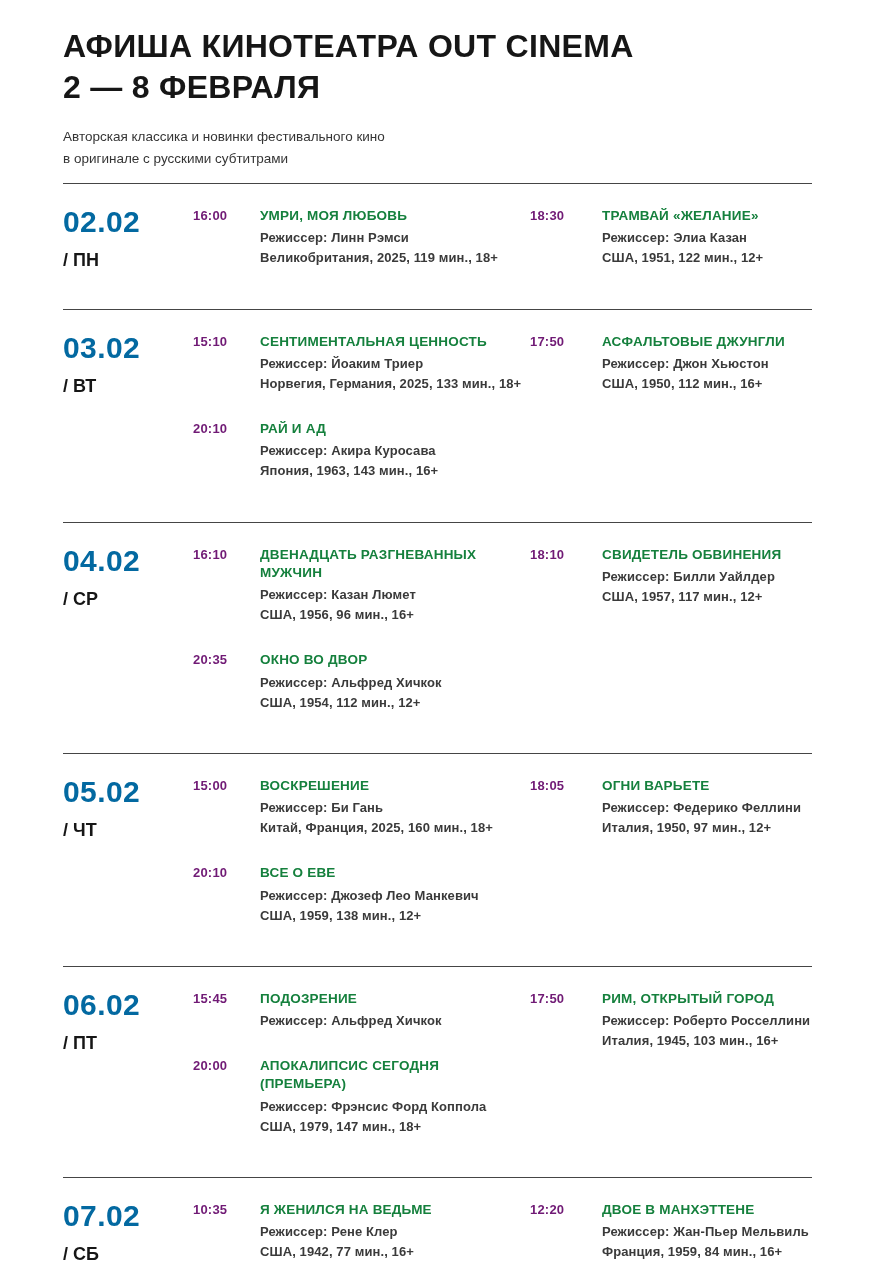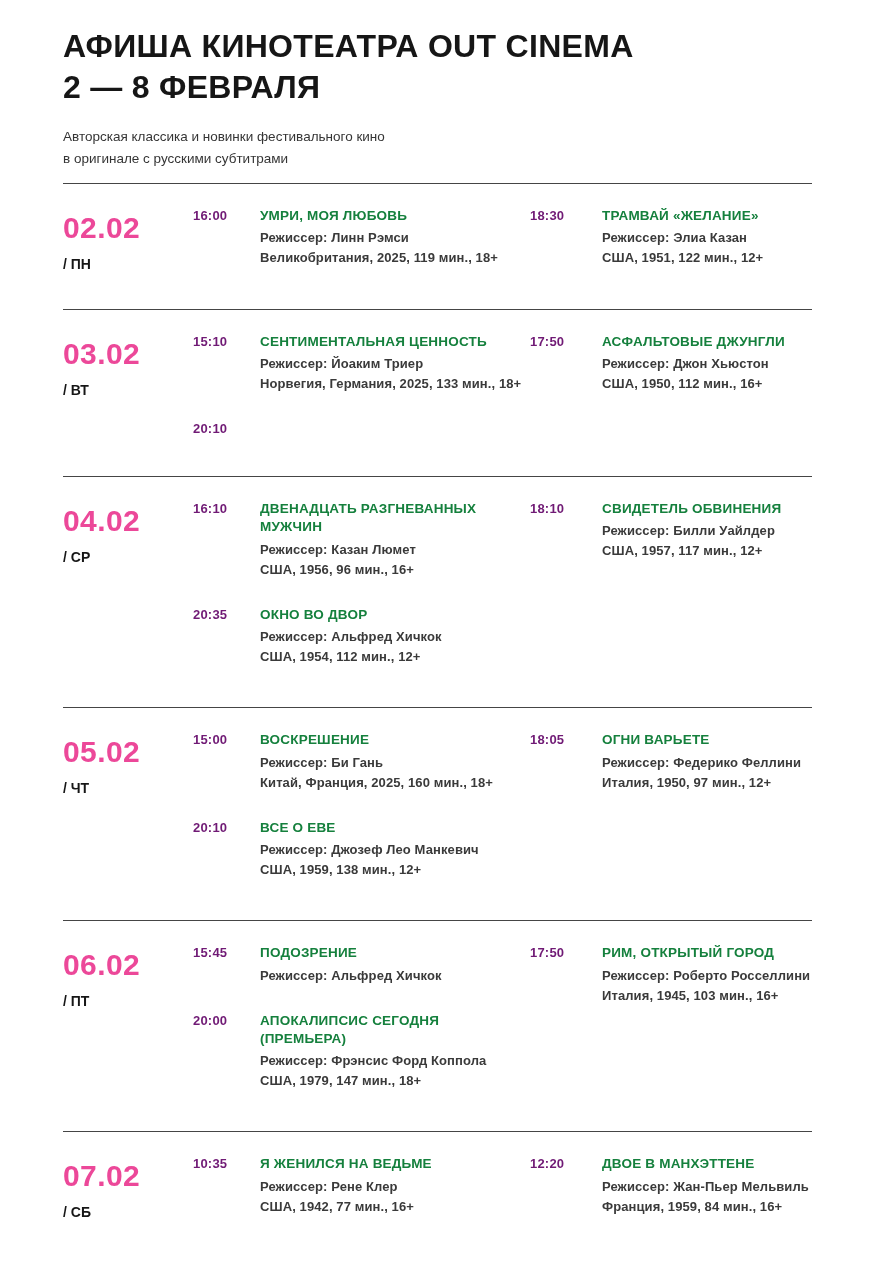--- a/index.html
+++ b/index.html
@@ -36,27 +36,26 @@
     display: grid;
     grid-template-columns: 130px 337px 282px;
     padding: 23px 0 14px 0;
     border-bottom: 1px solid #454545;
   }
   .day-row:last-child { border-bottom: none; }
   .day-date {
     font-size: 30px;
     font-weight: 700;
     letter-spacing: 0.4px;
-    color: #ec4899;
+    color: #0369a1;
     line-height: 1;
-    margin-top: 6px;
   }
   .day-weekday {
     margin-top: 13px;
-    font-size: 14px;
+    font-size: 18px;
     font-weight: 700;
     color: #161616;
   }
   .films-column { display: block; }
   .film-entry {
     display: grid;
     grid-template-columns: 67px 1fr;
     margin-bottom: 26px;
   }
   .films-column[data-col="1"] .film-entry { grid-template-columns: 72px 1fr; }
@@ -139,20 +138,25 @@
     <div class="film-time">15:10</div>
     <div class="film-details">
       <div class="film-title">СЕНТИМЕНТАЛЬНАЯ ЦЕННОСТЬ</div>
       <div class="film-director">Режиссер: Йоаким Триер</div>
       <div class="film-info">Норвегия, Германия, 2025, 133 мин., 18+</div>
     </div>
   </article>
 
   <article class="film-entry">
     <div class="film-time">20:10</div>
+    <div class="film-details">
+      <div class="film-title">РАЙ И АД</div>
+      <div class="film-director">Режиссер: Акира Куросава</div>
+      <div class="film-info">Япония, 1963, 143 мин., 16+</div>
+    </div>
   </article>
 </div>
     <div class="films-column" data-col="1">
   <article class="film-entry">
     <div class="film-time">17:50</div>
     <div class="film-details">
       <div class="film-title">АСФАЛЬТОВЫЕ ДЖУНГЛИ</div>
       <div class="film-director">Режиссер: Джон Хьюстон</div>
       <div class="film-info">США, 1950, 112 мин., 16+</div>
     </div>

